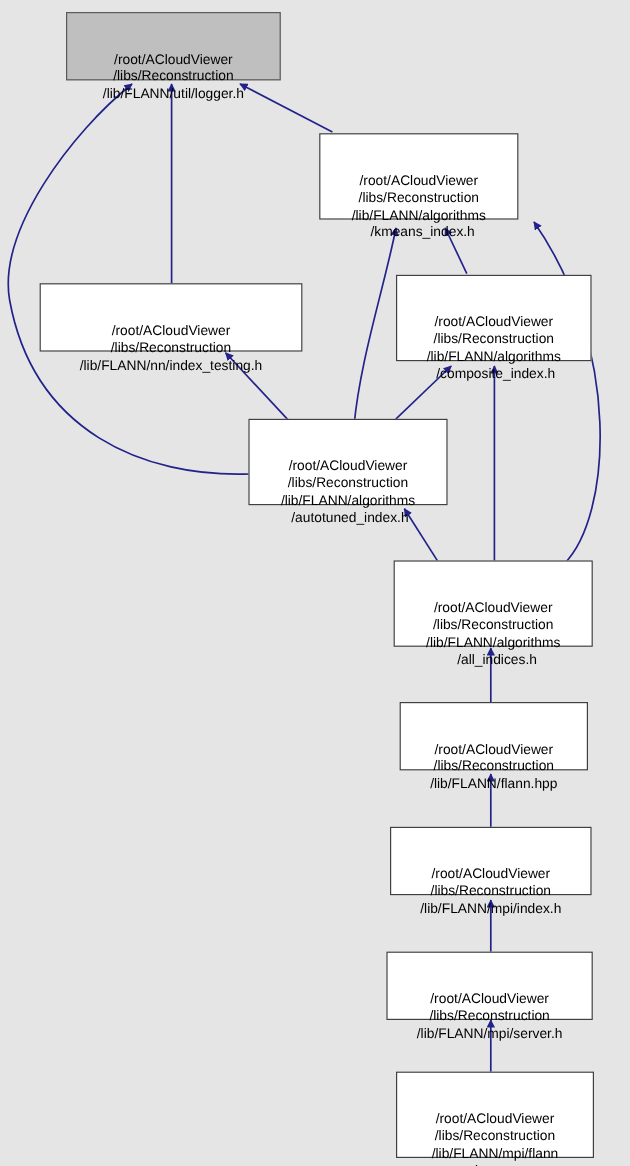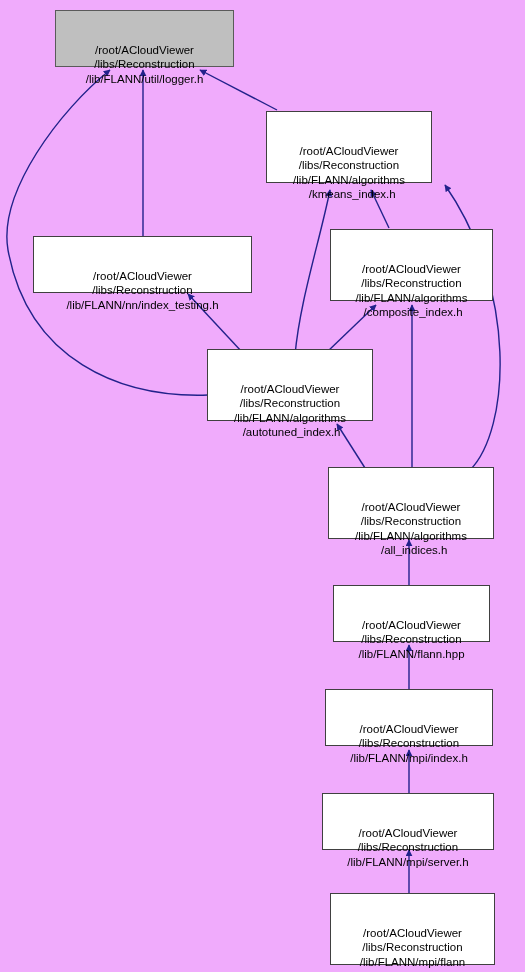--- a/index.html
+++ b/index.html
@@ -7,21 +7,21 @@
     padding: 0;
     background: #ffffff;
   }
   body {
     font-family: "Liberation Sans", sans-serif;
   }
   #graph {
     position: relative;
     width: 525px;
     height: 972px;
-    background: #f0abfc;
+    background: #e5e5e5;
     overflow: hidden;
   }
   #edges {
     position: absolute;
     left: 0;
     top: 0;
     width: 525px;
     height: 972px;
     pointer-events: none;
   }

